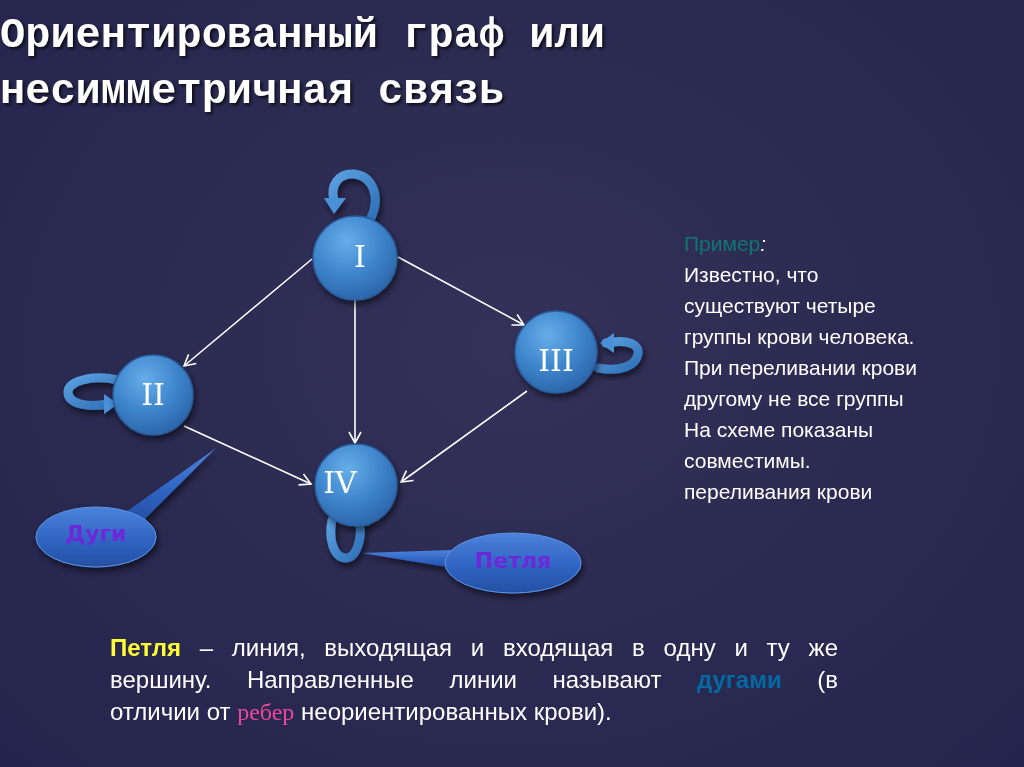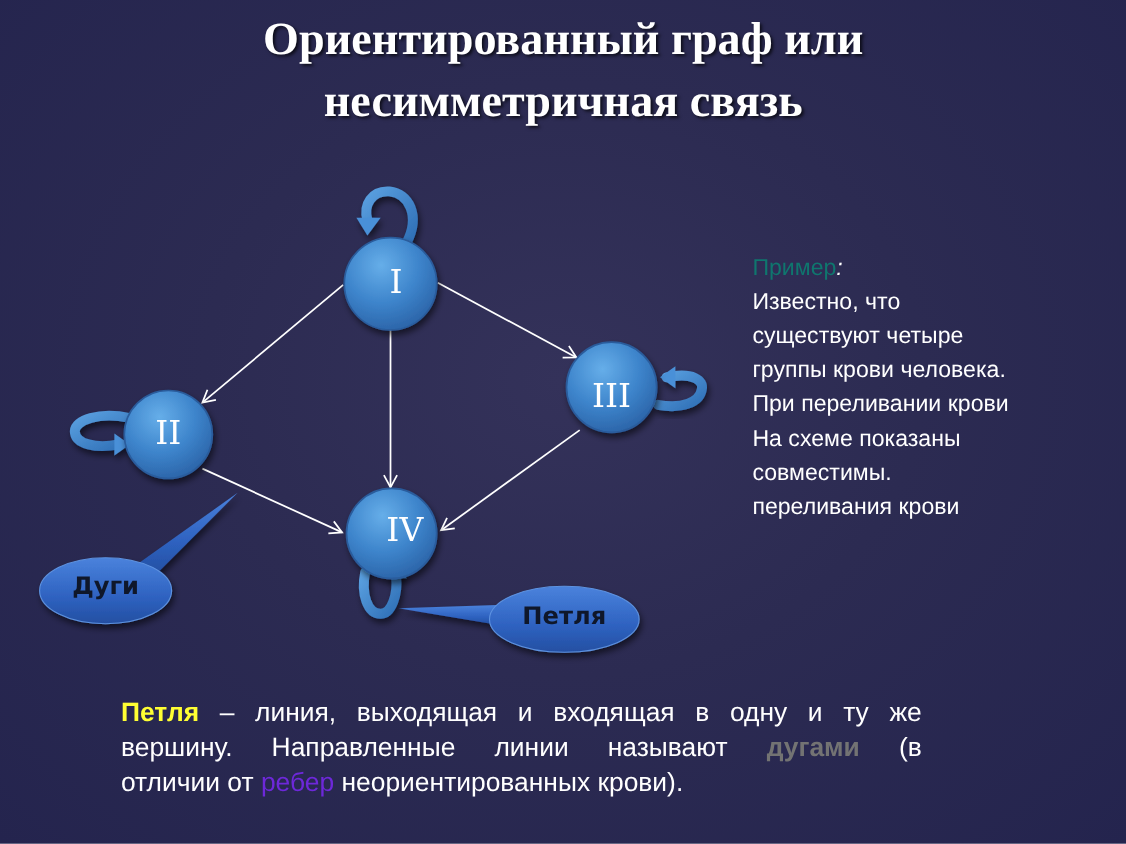--- a/index.html
+++ b/index.html
@@ -2,51 +2,51 @@
 <html><head>
   <meta charset="utf-8">
   <style>
     html, body { margin: 0; padding: 0; }
     body {
       width: 1024px; height: 767px; overflow: hidden; position: relative;
       background: radial-gradient(ellipse at 50% 45%, #34325a 0%, #2c2b52 45%, #24244e 100%);
       font-family: "Liberation Sans", sans-serif;
     }
     .title {
-      position: absolute; left: 0; top: 8px; width: 1024px; text-align: center;
+      position: absolute; left: 0; top: 8px; width: 1024px; 
       color: #ffffff; font-weight: bold; font-size: 42px; line-height: 56px;
       text-shadow: 2px 2px 3px rgba(0,0,0,0.7);
-      font-family: Liberation Serif, serif;
+      font-family: Liberation Mono, monospace;
     }
     .title div { white-space: nowrap; }
     svg.diagram { position: absolute; left: 0; top: 0; }
     .node-label {
       position: absolute; color: #ffffff; font-family: "DejaVu Serif", "Liberation Serif", serif;
       font-size: 30px; text-align: center; width: 80px; line-height: 34px;
     }
     .callout-label {
-      position: absolute; color: #0f172a; font-weight: bold; font-size: 22px;
+      position: absolute; color: #6d28d9; font-weight: bold; font-size: 22px;
       text-align: center; font-family: "DejaVu Sans", sans-serif;
     }
     .example {
       position: absolute; left: 684px; top: 228px; width: 320px;
       color: #ffffff; font-size: 21px; line-height: 31px;
       font-family: "Liberation Sans", sans-serif;
     }
     .example .head { color: #0f766e; }
     .example .colon { color: #ffffff; font-style: italic; }
     .example div { white-space: nowrap; }
     .bottom {
       position: absolute; left: 110px; top: 632px; width: 728px;
       color: #ffffff; font-size: 24px; line-height: 32px;
       font-family: "Liberation Sans", sans-serif; text-align: justify;
     }
     .bottom .loop-term { color: #ffff33; font-weight: bold; }
-    .bottom .arcs-term { color: #737373; font-weight: bold; margin-top: 23px; }
-    .bottom .edges-term { color: #6d28d9; }
+    .bottom .arcs-term { color: #0369a1; font-weight: bold; margin-top: 23px; }
+    .bottom .edges-term { color: #ec4899; font-family: Liberation Serif, serif; }
     .bottom .line { display: block; white-space: nowrap; }
     .bottom .just { text-align: justify; text-align-last: justify; white-space: normal; }
   </style>
 </head>
 <body>
 
 <div class="title">
   <div>Ориентированный граф или</div>
   <div>несимметричная связь</div>
 </div>
@@ -114,31 +114,32 @@
     <circle cx="355" cy="258" r="42" fill="url(#nodeGrad)" stroke="#2a5c9c" stroke-width="1.5"></circle>
     <circle cx="153" cy="395" r="40" fill="url(#nodeGrad)" stroke="#2a5c9c" stroke-width="1.5"></circle>
     <circle cx="556" cy="352" r="41" fill="url(#nodeGrad)" stroke="#2a5c9c" stroke-width="1.5"></circle>
     <circle cx="356" cy="485" r="41" fill="url(#nodeGrad)" stroke="#2a5c9c" stroke-width="1.5"></circle>
   </g>
 </svg>
 
 <div class="node-label" style="left:320px; top:240px;">I</div>
 <div class="node-label" style="left:113px; top:378px;">II</div>
 <div class="node-label" style="left:516px; top:344px;">III</div>
-<div class="node-label" style="left:328px; top:466px;">IV</div>
+<div class="node-label" style="left:300px; top:466px;">IV</div>
 
 <div class="callout-label" style="left:46px; top:521px; width:100px;">Дуги</div>
 <div class="callout-label" style="left:455px; top:548px; width:116px;">Петля</div>
 
 <div class="example">
   <div><span class="head">Пример</span><span class="colon">:</span></div>
   <div>Известно, что</div>
   <div>существуют четыре</div>
   <div>группы крови человека.</div>
   <div>При переливании крови</div>
+  <div>другому не все группы</div>
   <div>На схеме показаны</div>
   <div>совместимы.</div>
   <div>переливания крови</div>
 </div>
 
 <div class="bottom">
   <span class="line just"><span class="loop-term">Петля</span><span> – линия, выходящая и входящая в одну и ту же</span></span>
   <span class="line just"><span>вершину. Направленные линии называют </span><span class="arcs-term">дугами</span><span> (в</span></span>
   <span class="line"><span>отличии от </span><span class="edges-term">ребер</span><span> неориентированных крови).</span></span>
 </div>

